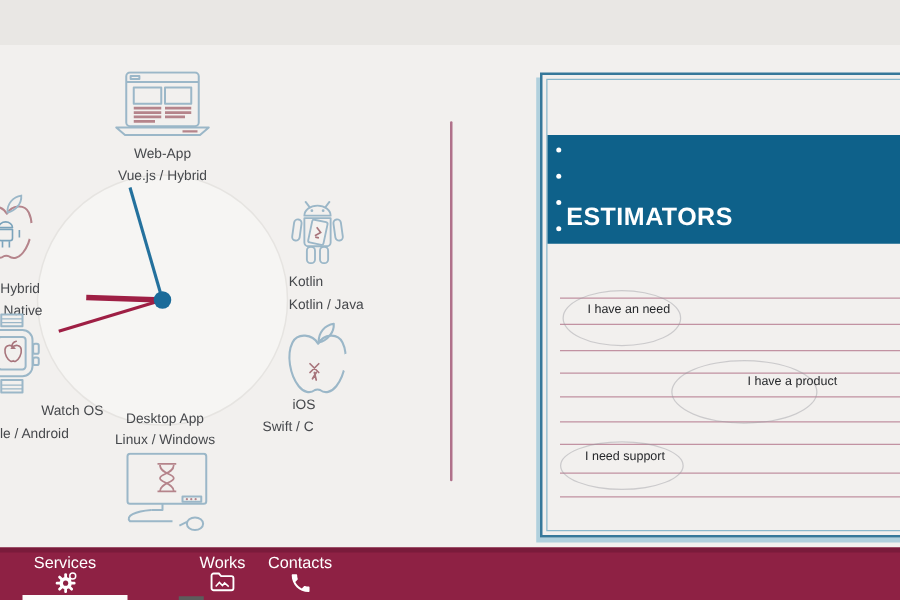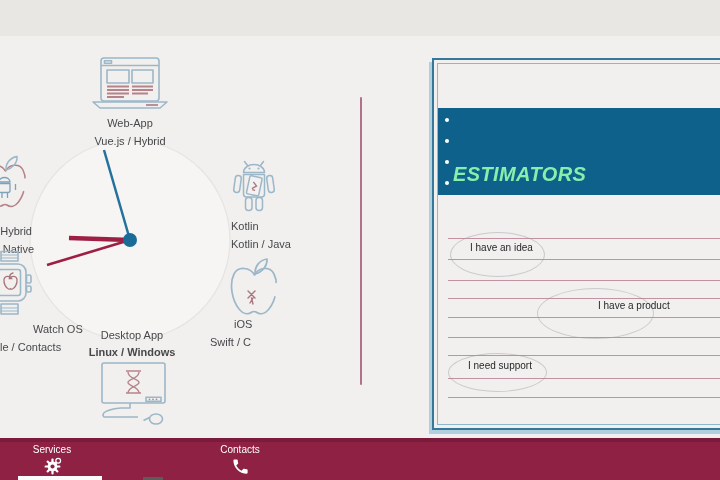--- a/index.html
+++ b/index.html
@@ -12,30 +12,30 @@
   
   .divider{left:360px;top:97px;width:2px;height:288px;background:#b0718a;border-radius:2px;}
   
   .panel{left:432px;top:58px;width:300px;height:372px;box-sizing:border-box;
          border:2px solid #36789a;background:#f2f0ee;
          box-shadow:-3px 4px 0 0 rgba(140,190,212,.65);}
   .panel-inner{position:absolute;left:3px;top:3px;right:3px;bottom:3px;
                border:1px solid #8ab8cc;}
   .band{position:absolute;left:0;right:0;top:44px;height:87px;background:#0e618a;}
   .bullet{position:absolute;left:7px;width:4px;height:4px;border-radius:50%;background:#fff;}
-  .panel-title{position:absolute;left:15px;top:55px;color:#86efac;font-size:20px;
-               font-weight:bold;letter-spacing:.4px;font-style:italic;}
+  .panel-title{position:absolute;left:15px;top:55px;color:#ffffff;font-size:20px;
+               font-weight:bold;letter-spacing:.4px;}
   .rule{position:absolute;left:10px;right:0;height:1px;background:rgba(168,95,121,.65);}
   .oval{position:absolute;border:1px solid rgba(150,150,158,.42);border-radius:50%;}
   .opt{position:absolute;font-size:10px;color:#26282b;font-weight:500;white-space:nowrap;}
   
   .bottombar{left:0;top:438px;width:720px;height:42px;background:#8e2144;
              border-top:4px solid #7a1b3b;box-sizing:border-box;}
   .nav-item{position:absolute;top:3px;width:56px;text-align:center;}
-  .nav-label{font-size:10px;color:#fff;line-height:10px;margin-bottom:2px;text-align:center;}
+  .nav-label{font-size:13px;color:#fff;line-height:10px;margin-bottom:2px;text-align:center;}
   .nav-icon{display:inline-block;}
   .strip-white{left:18px;top:476px;width:84px;height:4px;background:#fbfbfb;}
   .strip-gray{left:143px;top:477px;width:20px;height:3px;background:#5c5c5c;}
 </style>
 </head>
 <body>
 
 <div class="screen">
 
   <div class="abs topband"></div>
@@ -134,24 +134,24 @@
         <path d="M11 54 h17 v10 h-17 z"></path>
         <path d="M11 58 h17 M11 61 h17" stroke-width="1"></path>
       </g>
       <g fill="none" stroke="#a8757c" stroke-width="1.3" stroke-linecap="round">
         <path d="M19.5 28.5 c2.5 -3.5 7 -2.5 7.5 1 c0.5 4 -2 8.5 -4.5 9.5 c-0.8 0.3 -1.5 0.1 -2 -0.3 c-0.5 0.4 -1.2 0.6 -2 0.3 c-2.5 -1 -5 -5.5 -4.5 -9.5 c0.5 -3.5 5 -4.5 7.5 -1 z"></path>
         <path d="M19.5 27.5 c0 -2.5 1.5 -4 3.5 -4.5"></path>
       </g>
     </svg>
   </div>
   <div class="lbl" style="left:33px;top:323px;">Watch OS</div>
-  <div class="lbl" style="left:0px;top:341px;">le / Contacts</div>
+  <div class="lbl" style="left:0px;top:341px;">le / Android</div>
 
   <div class="lbl center" style="left:82px;top:329px;width:100px;">Desktop App</div>
-  <div class="lbl center" style="left:82px;top:346px;width:100px;font-weight:bold;">Linux / Windows</div>
+  <div class="lbl center" style="left:82px;top:346px;width:100px;">Linux / Windows</div>
   <div class="abs" style="left:94px;top:362px;">
     <svg width="78" height="66" viewBox="0 0 78 66">
       <g fill="none" stroke="#9bb7c8" stroke-width="1.6" stroke-linejoin="round">
         <rect x="8" y="1" width="63" height="40" rx="2"></rect>
         <rect x="52" y="35.2" width="15" height="4.2"></rect>
         <path d="M36 41 v5 H27"></path>
         <path d="M27 46 c-13 1 -21 5 -17 9 h34"></path>
         <ellipse cx="62" cy="57" rx="6.5" ry="5"></ellipse>
         <path d="M55.5 55.5 l-6 3"></path>
       </g>
@@ -183,21 +183,21 @@
       <div class="rule" style="top:195px;"></div>
       <div class="rule" style="top:216px;"></div>
       <div class="rule" style="top:234px;"></div>
       <div class="rule" style="top:253px;"></div>
       <div class="rule" style="top:273px;"></div>
       <div class="rule" style="top:291px;"></div>
       <div class="rule" style="top:314px;"></div>
       <div class="rule" style="top:333px;"></div>
 
       <div class="oval" style="left:12px;top:168px;width:93px;height:43px;"></div>
-      <span class="opt" style="left:32px;top:178px;">I have an idea</span>
+      <span class="opt" style="left:32px;top:178px;">I have an need</span>
 
       <div class="oval" style="left:99px;top:224px;width:115px;height:49px;"></div>
       <span class="opt" style="left:122px;top:236px;padding-left:38px;">I have a product</span>
 
       <div class="oval" style="left:10px;top:289px;width:97px;height:37px;"></div>
       <span class="opt" style="left:30px;top:296px;">I need support</span>
     </div>
   </div>
 
   <div class="abs bottombar">
@@ -213,20 +213,29 @@
             <rect x="10.6" y="2" width="2.8" height="20" rx="1.2" transform="rotate(135 12 12)"></rect>
             <circle cx="12" cy="12" r="6.2"></circle>
           </g>
           <circle cx="12" cy="12" r="2.6" fill="#8e2144"></circle>
           <circle cx="19.2" cy="4.8" r="3" fill="#8e2144" stroke="#fff" stroke-width="1.5"></circle>
         </svg>
       </span>
     </div>
 
 
+    <div class="nav-item" style="left:150px;">
+      <div class="nav-label">Works</div>
+      <span class="nav-icon">
+        <svg width="20" height="17" viewBox="0 0 24 20">
+          <path d="M1.5 4 a2 2 0 0 1 2 -2 h5 l2.2 2.5 H20.5 a2 2 0 0 1 2 2 V16 a2 2 0 0 1 -2 2 H3.5 a2 2 0 0 1 -2 -2 Z" fill="none" stroke="#fff" stroke-width="1.8"></path>
+          <path d="M5.5 14.5 l3.5 -4 3 3 2 -2.5 4 3.5" fill="none" stroke="#fff" stroke-width="1.5"></path>
+        </svg>
+      </span>
+    </div>
 
     <div class="nav-item" style="left:212px;">
       <div class="nav-label">Contacts</div>
       <span class="nav-icon">
         <svg width="19" height="19" viewBox="0 0 24 24">
           <path d="M6.62 10.79c1.44 2.83 3.76 5.14 6.59 6.59l2.2-2.21c.27-.27.67-.36 1.02-.24 1.12.37 2.33.57 3.57.57.55 0 1 .45 1 1V20c0 .55-.45 1-1 1-9.39 0-17-7.61-17-17 0-.55.45-1 1-1h3.5c.55 0 1 .45 1 1 0 1.25.2 2.45.57 3.57.11.35.03.74-.25 1.02l-2.2 2.2z" fill="#fff"></path>
         </svg>
       </span>
     </div>
   </div>

